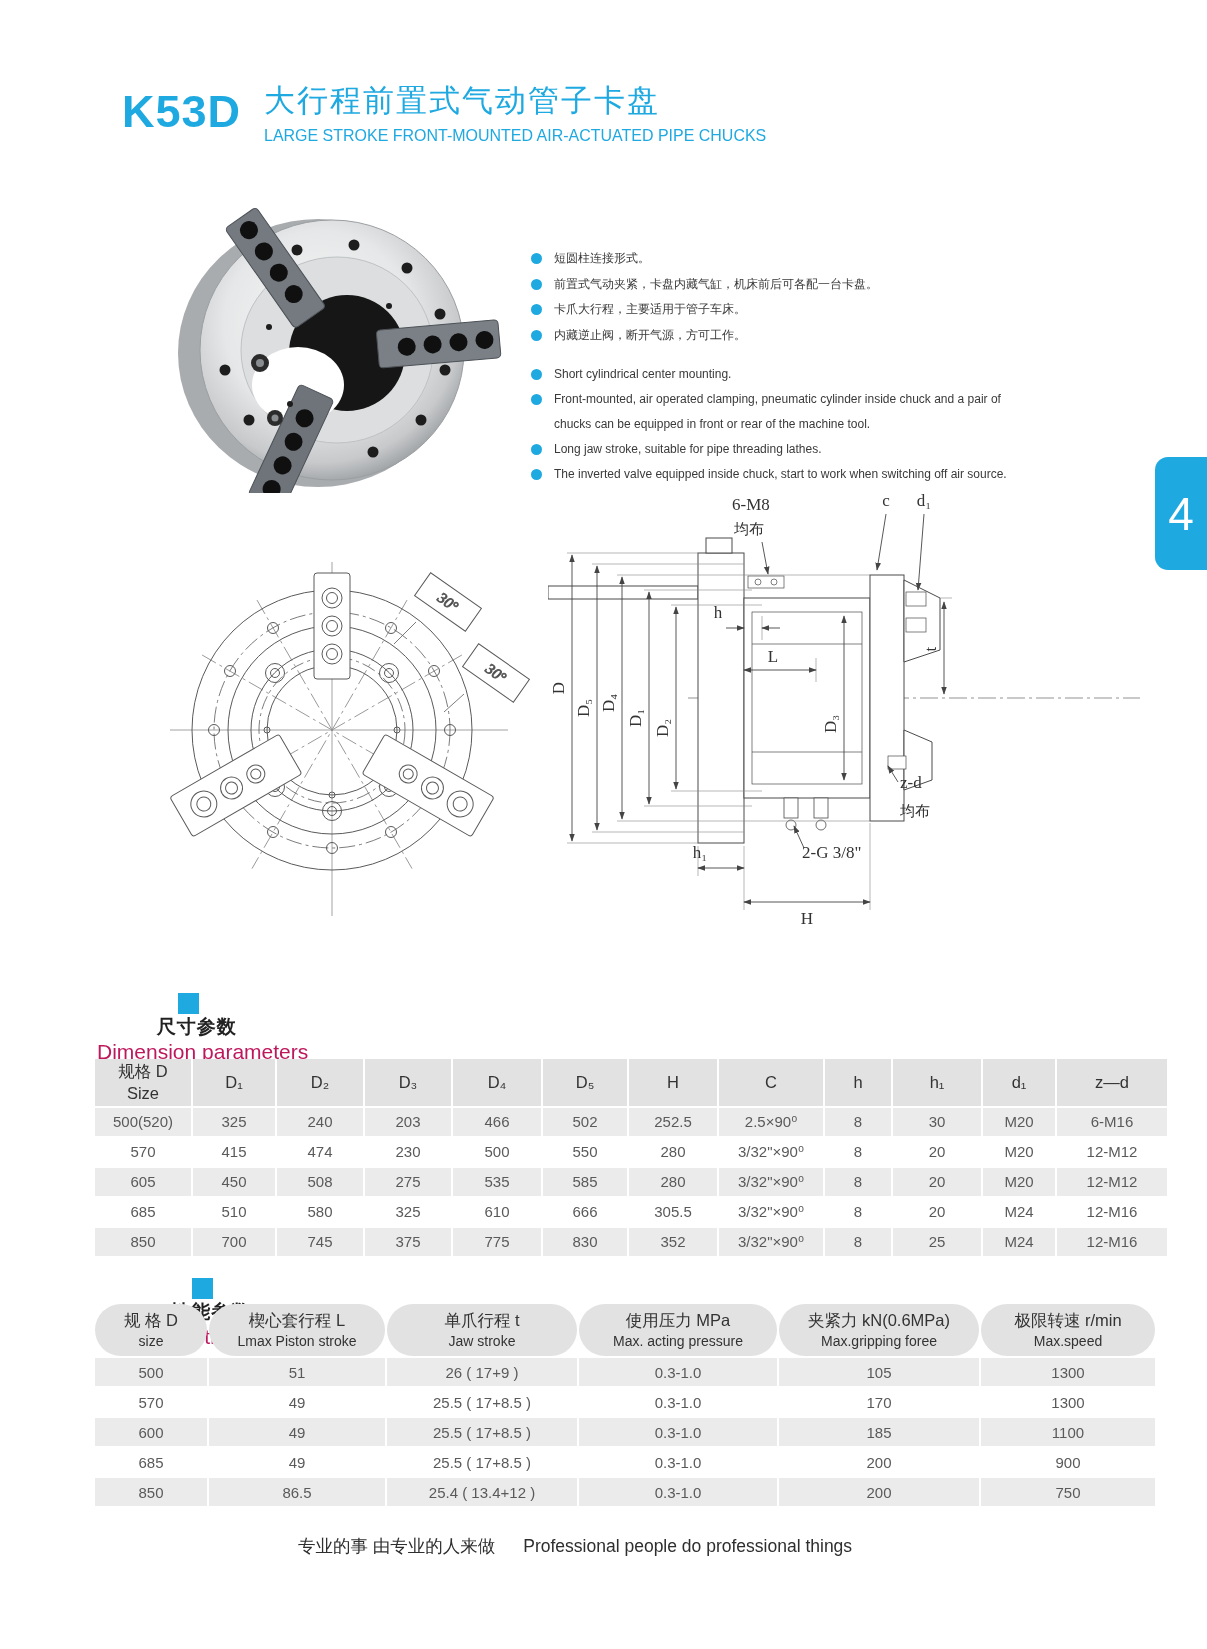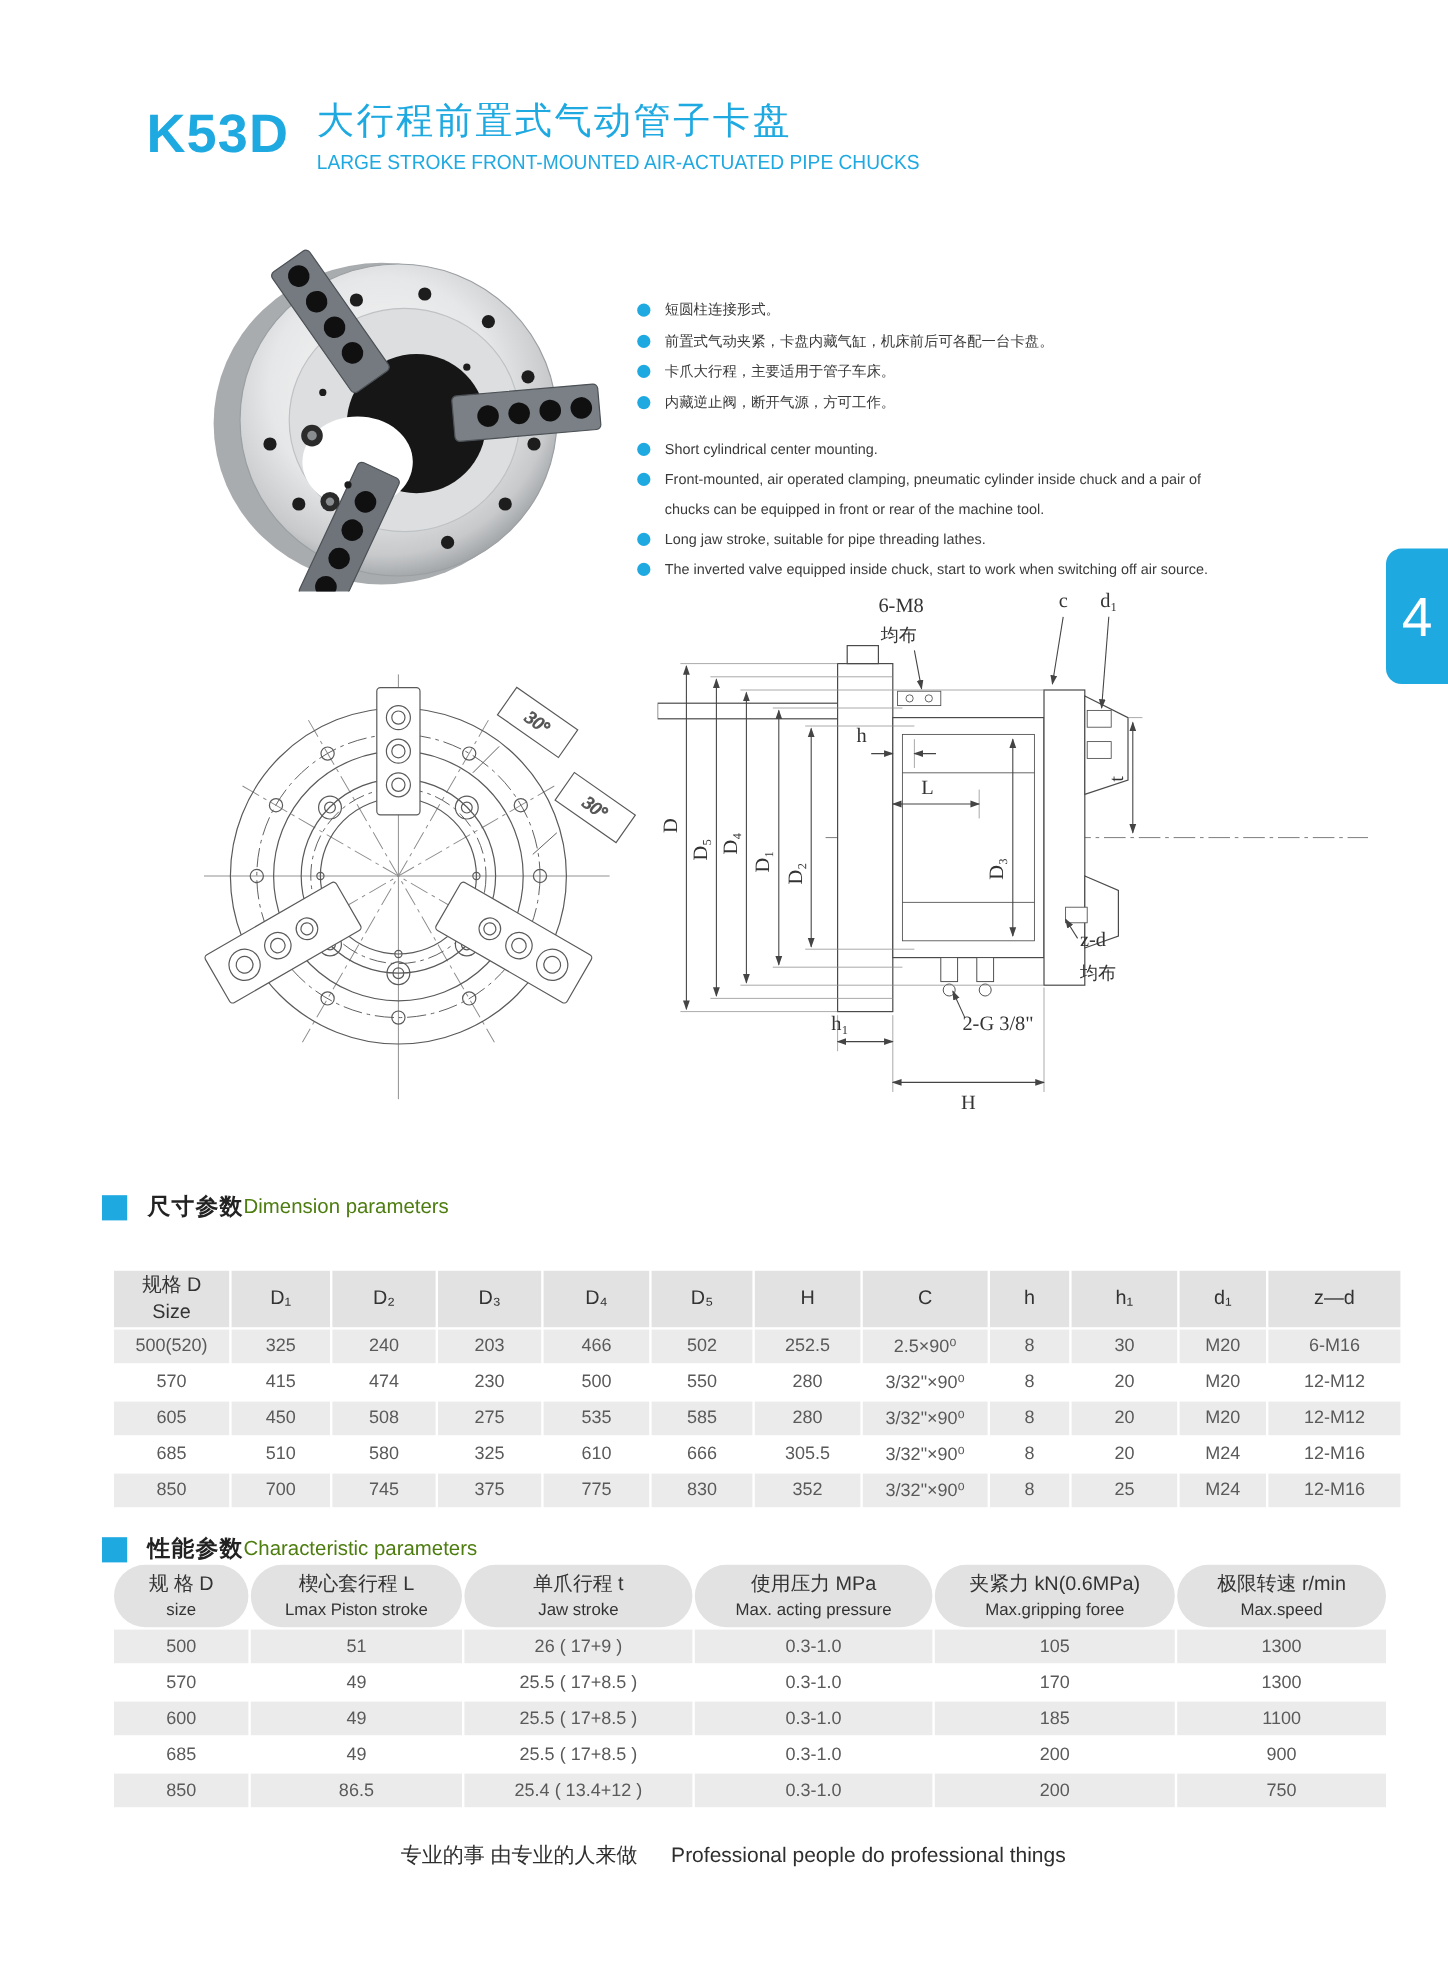--- a/index.html
+++ b/index.html
@@ -27,37 +27,37 @@
 
   
   .fv{position:absolute;left:148px;top:538px;}
   .cs{position:absolute;left:548px;top:478px;}
   .photo{position:absolute;left:140px;top:203px;}
   .dl{font-family:"Liberation Serif","DejaVu Serif",serif;font-size:17px;fill:#333;}
   .dl-i{font-family:"Liberation Serif","DejaVu Serif",serif;font-style:italic;font-size:15px;fill:#333;}
   .zh{font-family:"Liberation Sans","DejaVu Sans",sans-serif;font-size:15px;fill:#333;}
 
   
-  .sec-title{position:absolute;left:85px;display:flex;align-items:center;}
+  .sec-title{position:absolute;left:85px;display:flex;align-items:center;flex-direction:column;}
   .sec-title .sq{width:21px;height:21px;background:var(--accent);margin-right:17px;}
   .sec-title .cn{font-size:19px;font-weight:bold;color:#222;letter-spacing:1px;}
-  .sec-title .en{font-size:17px;color:#4d7c0f;}
+  .sec-title .en{font-size:21px;color:#be185d;margin-left:12px;}
   .st1{top:993px;} .st2{top:1278px;}
 
   
   table{position:absolute;left:93px;width:1050px;border-collapse:separate;border-spacing:2px;table-layout:fixed;}
   th{background:#e2e2e2;font-weight:normal;color:#333;white-space:pre-line;vertical-align:middle;text-align:center;line-height:1.35;}
   td{text-align:center;color:#5a5a5a;vertical-align:middle;background:#fff;}
   tbody tr:nth-child(odd) td{background:#ebebeb;}
   .t1{top:1057px;} .t1 th{height:44px;font-size:16.5px;} .t1 td{height:26px;font-size:15px;}
   .t2{top:1302px;} .t2 th{height:50px;font-size:14px;border-radius:26px;} .t2 th::first-line{font-size:16.5px;}
   .t2 td{height:26px;font-size:15px;}
 
   
-  .slogan{position:absolute;left:0;top:1534px;width:1150px;text-align:center;font-size:17.5px;color:#2e2e2e;padding-left:36px;}
+  .slogan{position:absolute;left:0;top:1534px;width:1150px;text-align:center;font-size:17.5px;color:#2e2e2e;}
   .slogan .en-part{margin-left:28px;}
   .pageno{position:absolute;left:0;top:1570px;width:1150px;text-align:center;font-size:17.5px;color:#3a3a3a;}
 </style>
 </head>
 <body>
 
 <div class="page">
 
   <div class="model">K53D</div>
   <div class="title-cn">大行程前置式气动管子卡盘</div>

